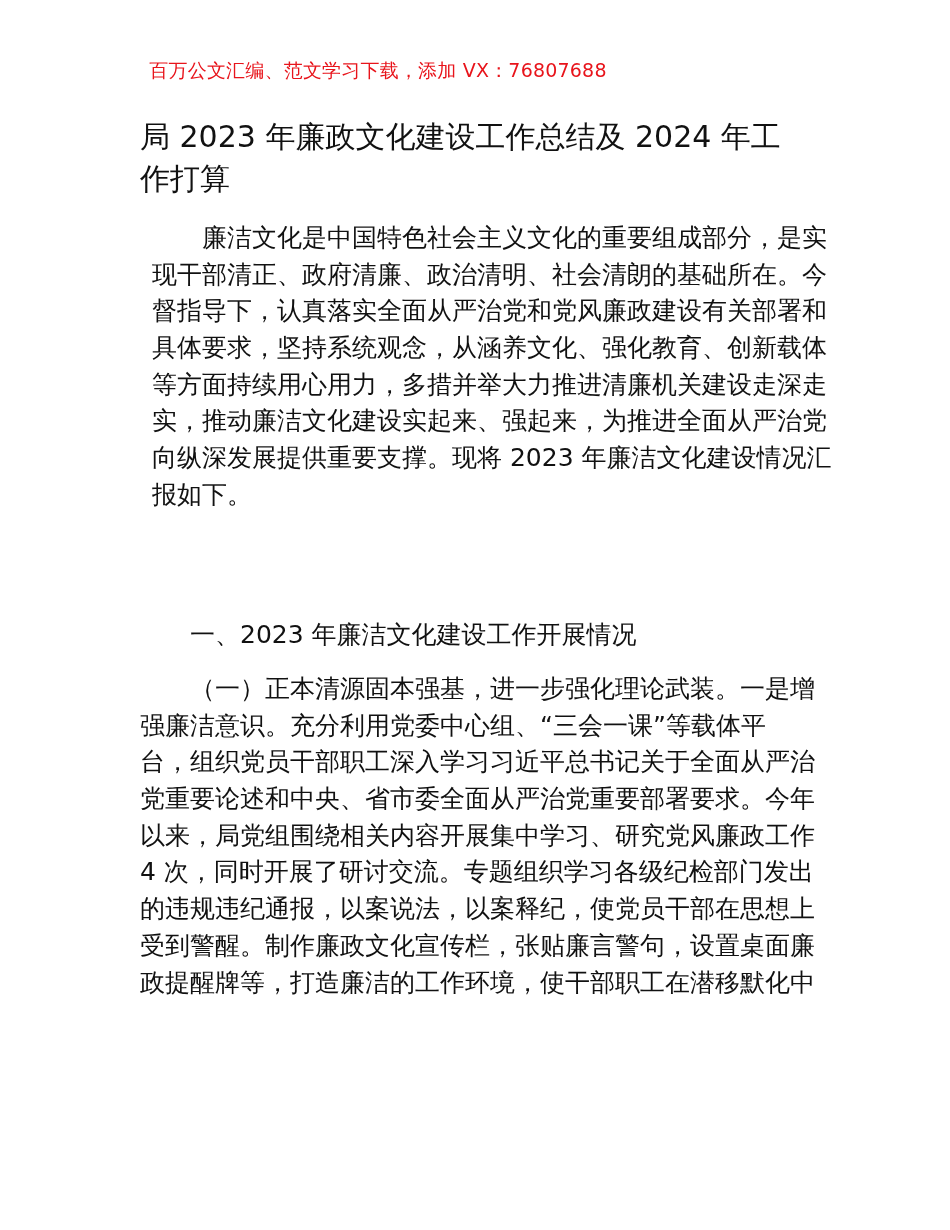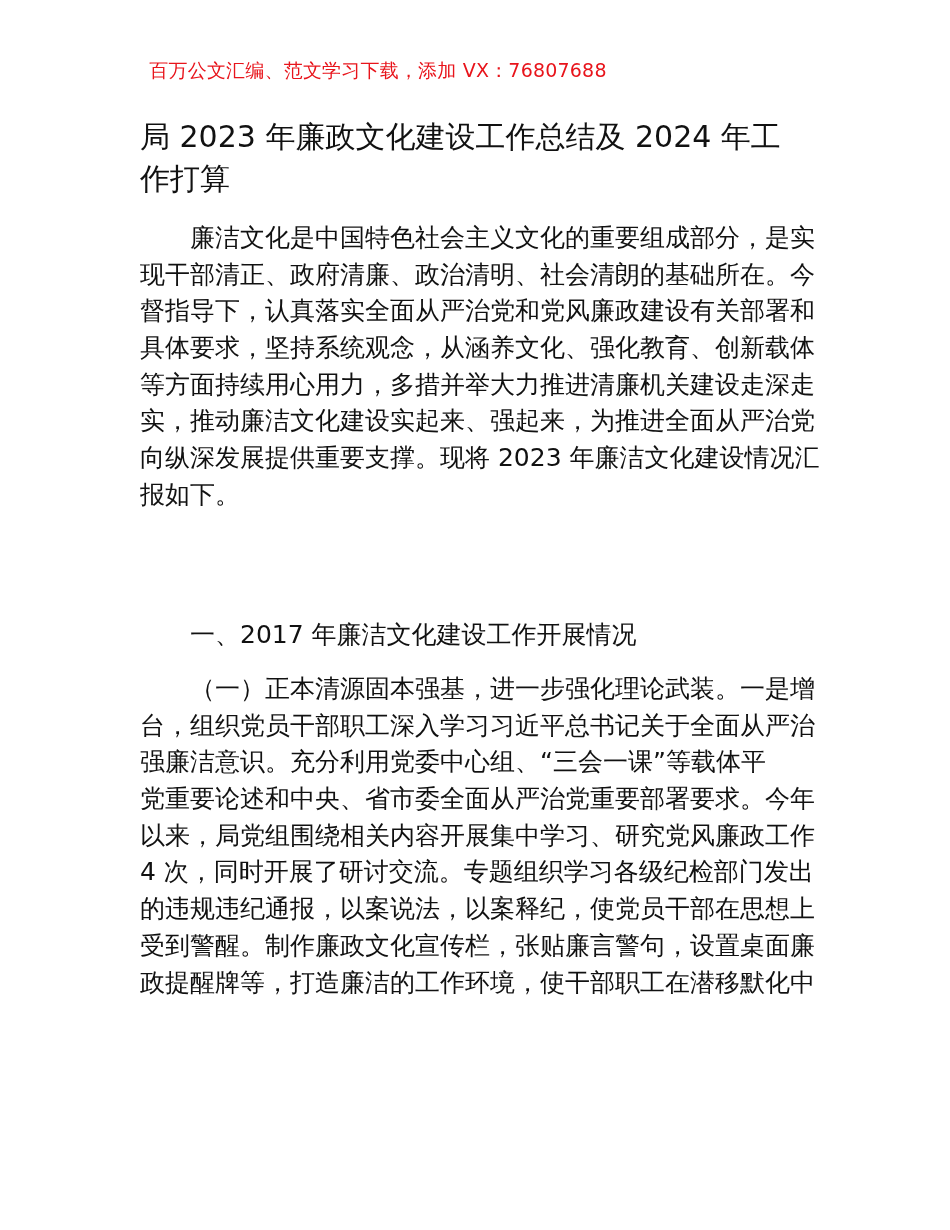--- a/index.html
+++ b/index.html
@@ -5,21 +5,21 @@
   html, body { margin: 0; padding: 0; background: #ffffff; }
   body { width: 950px; height: 1230px; position: relative; overflow: hidden;
          font-family: "DejaVu Sans", "Liberation Sans", sans-serif; color: #111111; }
   .watermark { position: absolute; top: 56px; left: 0; width: 756px; text-align: center;
                font-size: 19px; color: #e8141b; letter-spacing: 0.2px; line-height: 28px; }
   .title { position: absolute; top: 116px; left: 140px; width: 672px; text-align: left;
            font-size: 30px; line-height: 42px; color: #111; }
   .title div { white-space: nowrap; }
   .body-text { position: absolute; left: 140px; width: 672px; font-size: 25px; color: #111; }
   .line { height: 36.7px; line-height: 36.7px; white-space: nowrap; overflow: visible; }
-  .para1 { top: 220px; }
+  .para1 { top: 220px; margin-left: 12px; }
   .heading1 { top: 617px; }
   .para2 { top: 671px; }
 </style>
 </head>
 <body>
 
 <div class="watermark">百万公文汇编、范文学习下载，添加 VX：76807688</div>
 
 <div class="title">
   <div>局 2023 年廉政文化建设工作总结及 2024 年工</div>
@@ -31,26 +31,26 @@
   <div class="line">现干部清正、政府清廉、政治清明、社会清朗的基础所在。今</div>
   <div class="line">督指导下，认真落实全面从严治党和党风廉政建设有关部署和</div>
   <div class="line">具体要求，坚持系统观念，从涵养文化、强化教育、创新载体</div>
   <div class="line">等方面持续用心用力，多措并举大力推进清廉机关建设走深走</div>
   <div class="line">实，推动廉洁文化建设实起来、强起来，为推进全面从严治党</div>
   <div class="line">向纵深发展提供重要支撑。现将 2023 年廉洁文化建设情况汇</div>
   <div class="line">报如下。</div>
 </div>
 
 <div class="body-text heading1">
-  <div class="line">　　一、2017 年廉洁文化建设工作开展情况</div>
+  <div class="line">　　一、2023 年廉洁文化建设工作开展情况</div>
 </div>
 
 <div class="body-text para2">
   <div class="line">　　（一）正本清源固本强基，进一步强化理论武装。一是增</div>
+  <div class="line">强廉洁意识。充分利用党委中心组、“三会一课”等载体平</div>
   <div class="line">台，组织党员干部职工深入学习习近平总书记关于全面从严治</div>
-  <div class="line">强廉洁意识。充分利用党委中心组、“三会一课”等载体平</div>
   <div class="line">党重要论述和中央、省市委全面从严治党重要部署要求。今年</div>
   <div class="line">以来，局党组围绕相关内容开展集中学习、研究党风廉政工作</div>
   <div class="line">4 次，同时开展了研讨交流。专题组织学习各级纪检部门发出</div>
   <div class="line">的违规违纪通报，以案说法，以案释纪，使党员干部在思想上</div>
   <div class="line">受到警醒。制作廉政文化宣传栏，张贴廉言警句，设置桌面廉</div>
   <div class="line">政提醒牌等，打造廉洁的工作环境，使干部职工在潜移默化中</div>
 </div>
 
 </body></html>

